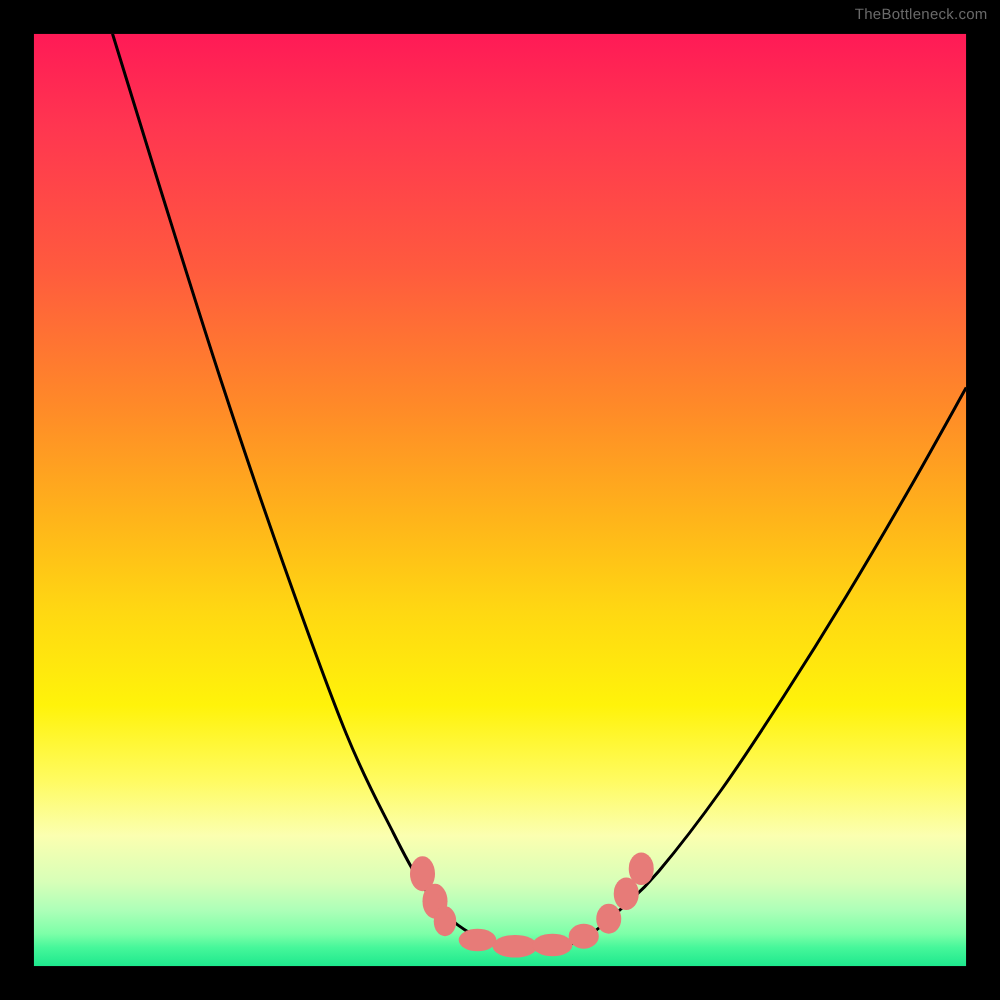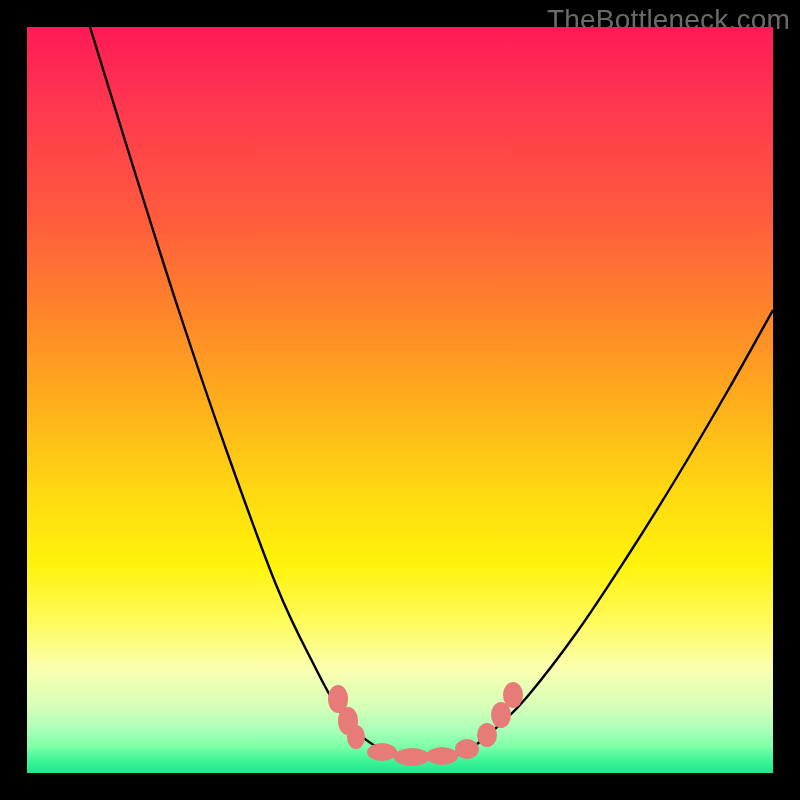--- a/index.html
+++ b/index.html
@@ -45,21 +45,21 @@
       #7dffa8 96.5%,
       #46f79a 98%,
       #1de88d 100%
     );
   }
   .watermark {
     position: absolute;
     top: 4px;
     right: 10px;
     color: #6a6a6a;
-    font-size: 28px;
+    font-size: 12px;
     font-weight: 500;
     letter-spacing: 0.2px;
     user-select: none;
   }
   svg.curve {
     position: absolute;
     inset: 0;
   }
 </style>
 </head>

